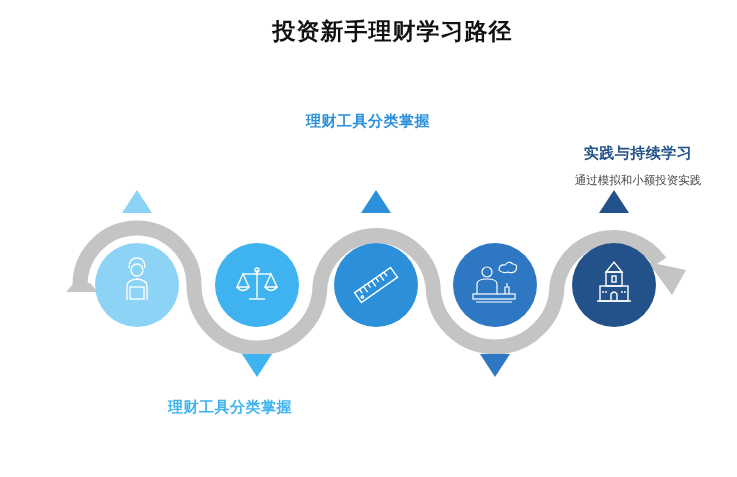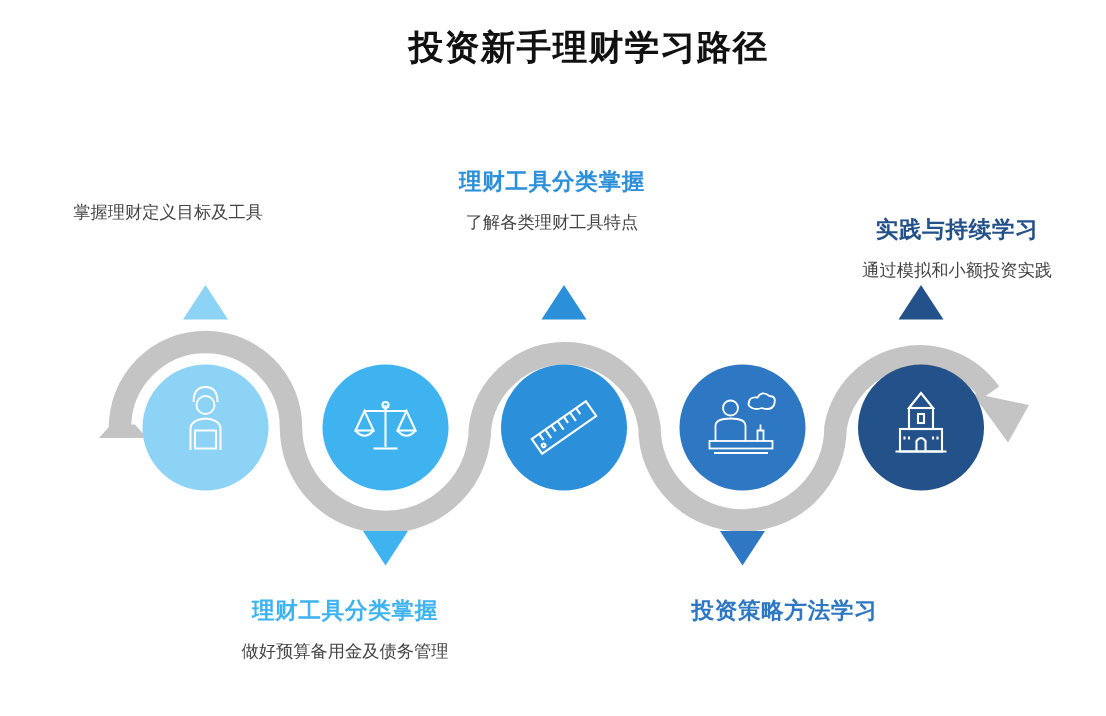--- a/index.html
+++ b/index.html
@@ -87,29 +87,25 @@
     <path d="M 611 301 L 611 294 Q 614 290 617 294 L 617 301"></path>
     <line x1="603" y1="291" x2="603" y2="293"></line>
     <line x1="606" y1="291" x2="606" y2="293"></line>
     <line x1="622" y1="291" x2="622" y2="293"></line>
     <line x1="625" y1="291" x2="625" y2="293"></line>
     <line x1="597" y1="301" x2="631" y2="301"></line>
   </g>
 </svg>
 
 <div class="label" style="left:12px; top:124px;">
-  <div class="sub">掌握理财定义目标及工具</div>
 </div>
 <div class="label" style="left:130px; top:398px;">
   <div class="head" style="color:#3EB3F0;">理财工具分类掌握</div>
-  <div class="sub">做好预算备用金及债务管理</div>
 </div>
 <div class="label" style="left:268px; top:112px;">
   <div class="head" style="color:#2B8FDA;">理财工具分类掌握</div>
-  <div class="sub">了解各类理财工具特点</div>
 </div>
 <div class="label" style="left:423px; top:398px;">
-  <div class="head" style="color:#2E77C2;">投资策略方法学习</div>
 </div>
 <div class="label" style="left:538px; top:124px;">
   <div class="head" style="color:#235189;margin-top:20px;">实践与持续学习</div>
   <div class="sub">通过模拟和小额投资实践</div>
 </div>
 
 </body></html>

